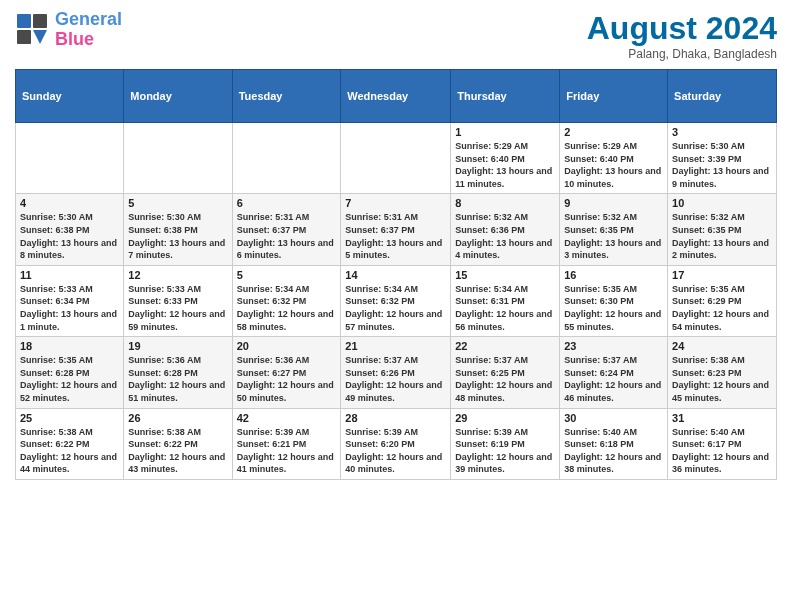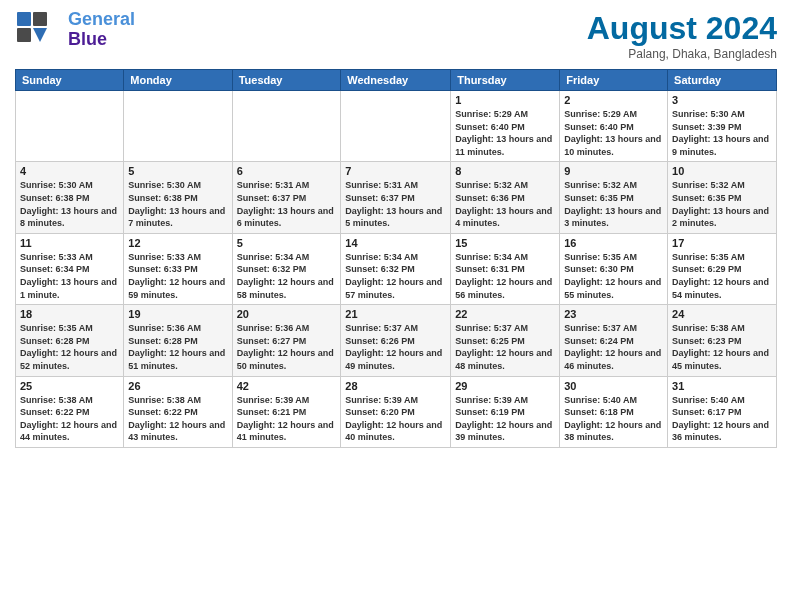--- a/index.html
+++ b/index.html
@@ -16,21 +16,22 @@
       padding: 10px 15px;
     }
     .header {
       display: flex;
       justify-content: space-between;
       align-items: flex-start;
       margin-bottom: 8px;
     }
     .logo {
       display: flex;
-      gap: 17px;
+      align-items: center;
+      gap: 4px;
     }
     .logo-text {
       font-size: 18px;
       font-weight: bold;
       color: #333;
       line-height: 1.1;
     }
     .logo-text span {
       color: #4a90d9;
     }
@@ -51,21 +52,21 @@
       color: #555;
     }
     .calendar {
       width: 100%;
       border-collapse: collapse;
       font-size: 10px;
     }
     .calendar thead th {
       background: #2e6db4;
       color: #fff;
-      padding: 4px 6px;
+      padding: 20px 6px;
       text-align: left;
       font-size: 11px;
       font-weight: bold;
       border: 1px solid #1a4f8a;
     }
     .calendar tbody td {
       border: 1px solid #ccc;
       vertical-align: top;
       padding: 3px 4px;
       width: 113px;
@@ -100,21 +101,21 @@
     <div class="logo">
       <svg class="logo-icon" viewBox="0 0 36 36">
         <rect x="0" y="0" width="36" height="36" fill="white"></rect>
         <rect x="2" y="2" width="14" height="14" fill="#2e6db4" rx="1"></rect>
         <rect x="2" y="18" width="14" height="14" fill="#4a4a4a" rx="1"></rect>
         <rect x="18" y="2" width="14" height="14" fill="#4a4a4a" rx="1"></rect>
         <polygon points="18,18 32,18 25,32" fill="#2e6db4"></polygon>
       </svg>
       <div class="logo-text">
         <div><span>General</span></div>
-        <div style="color:#4c1d95">Blue</div>
+        <div style="color:#ec4899">Blue</div>
       </div>
     </div>
     <div class="title-block">
       <div class="main-title">August 2024</div>
       <div class="sub-title">Palang, Dhaka, Bangladesh</div>
     </div>
   </div>
 
   <table class="calendar">
     <thead>

